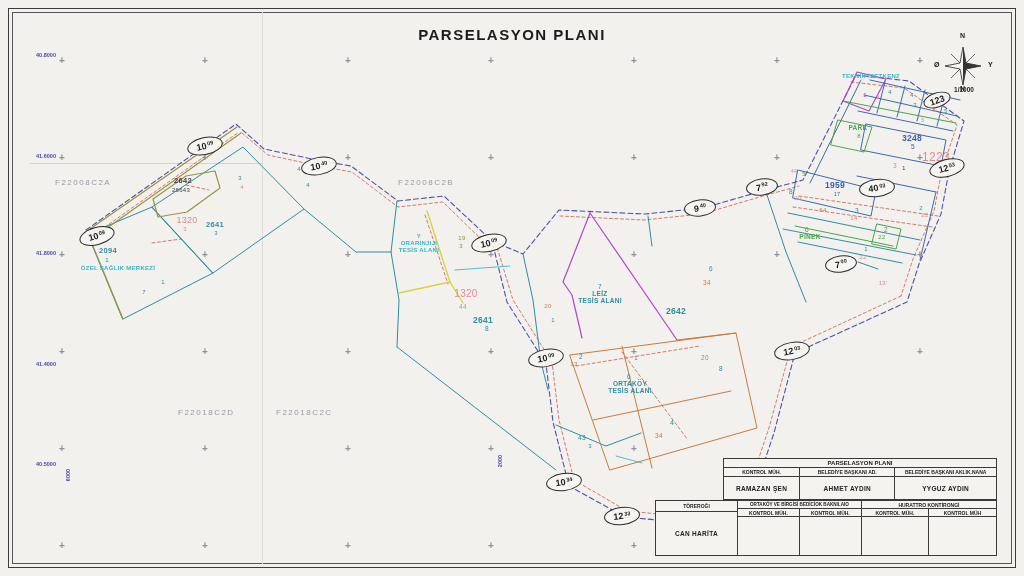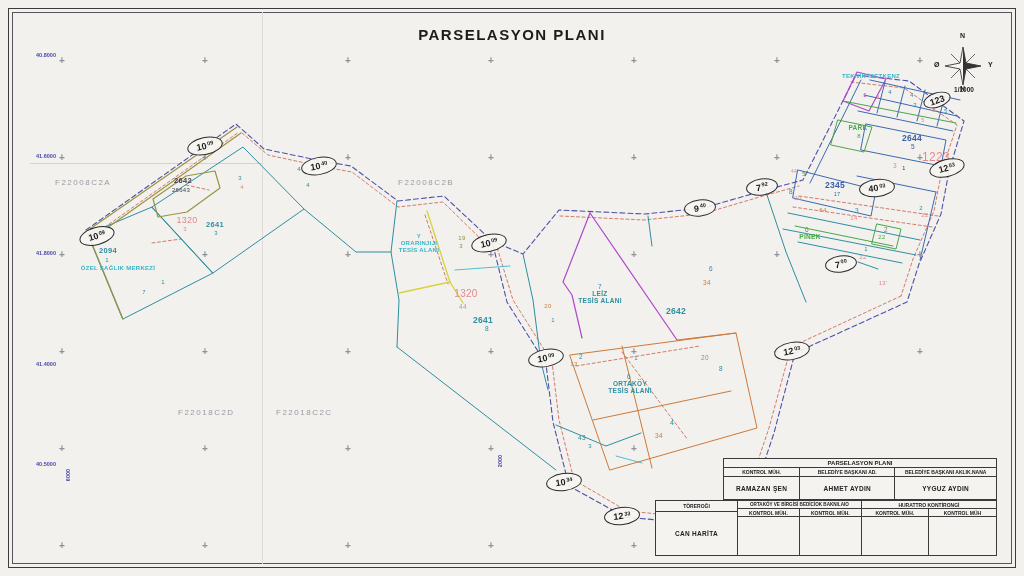--- a/index.html
+++ b/index.html
@@ -260,26 +260,26 @@
       <div class="map-label" style="color: rgb(176, 72, 200); font-size: 6px; position: absolute; left: 865px; top: 95px; transform: translate(-50%, -50%);">1</div>
       <div class="map-label" style="color: rgb(226, 137, 143); font-size: 5.5px; position: absolute; left: 878px; top: 98px; transform: translate(-50%, -50%);">3</div>
       <div class="map-label" style="color: rgb(45, 143, 160); font-size: 6px; position: absolute; left: 890px; top: 92px; transform: translate(-50%, -50%);">4</div>
       <div class="map-label" style="color: rgb(45, 143, 160); font-size: 5.5px; position: absolute; left: 912px; top: 96px; transform: translate(-50%, -50%);">4</div>
       <div class="map-label" style="color: rgb(45, 143, 160); font-size: 6px; position: absolute; left: 915px; top: 105px; transform: translate(-50%, -50%);">3</div>
       <div class="map-label" style="color: rgb(226, 137, 143); font-size: 5.5px; position: absolute; left: 934px; top: 111px; transform: translate(-50%, -50%);">8</div>
       <div class="map-label" style="color: rgb(45, 143, 160); font-size: 5.5px; position: absolute; left: 946px; top: 112px; transform: translate(-50%, -50%);">5</div>
       <div class="map-label" style="color: rgb(226, 137, 143); font-size: 5.5px; position: absolute; left: 923px; top: 121px; transform: translate(-50%, -50%);">5</div>
       <div class="map-label" style="color: rgb(74, 166, 74); font-size: 6.5px; font-weight: bold; position: absolute; left: 858px; top: 128px; transform: translate(-50%, -50%);">PARK</div>
       <div class="map-label" style="color: rgb(74, 166, 74); font-size: 6px; position: absolute; left: 859px; top: 136px; transform: translate(-50%, -50%);">8</div>
-      <div class="map-label" style="color: rgb(58, 95, 168); font-size: 8.5px; font-weight: bold; position: absolute; left: 912px; top: 138px; transform: translate(-50%, -50%);">2644</div>
+      <div class="map-label" style="color: rgb(58, 95, 168); font-size: 8.5px; font-weight: bold; position: absolute; left: 912px; top: 138px; transform: translate(-50%, -50%);">3248</div>
       <div class="map-label" style="color: rgb(58, 95, 168); font-size: 6.5px; position: absolute; left: 913px; top: 147px; transform: translate(-50%, -50%);">5</div>
       <div class="map-label" style="color: rgb(226, 137, 143); font-size: 12px; position: absolute; left: 936px; top: 157px; transform: translate(-50%, -50%);">1223</div>
       <div class="map-label" style="color: rgb(226, 137, 143); font-size: 6.5px; position: absolute; left: 895px; top: 166px; transform: translate(-50%, -50%);">3</div>
       <div class="map-label" style="color: rgb(58, 58, 74); font-size: 5.5px; position: absolute; left: 904px; top: 169px; transform: translate(-50%, -50%);">1</div>
-      <div class="map-label" style="color: rgb(58, 95, 168); font-size: 8.5px; font-weight: bold; position: absolute; left: 835px; top: 185px; transform: translate(-50%, -50%);">2345</div>
+      <div class="map-label" style="color: rgb(58, 95, 168); font-size: 8.5px; font-weight: bold; position: absolute; left: 835px; top: 185px; transform: translate(-50%, -50%);">1959</div>
       <div class="map-label" style="color: rgb(58, 95, 168); font-size: 5.5px; position: absolute; left: 837px; top: 195px; transform: translate(-50%, -50%);">17</div>
       <div class="map-label" style="color: rgb(45, 143, 160); font-size: 6.5px; position: absolute; left: 791px; top: 192px; transform: translate(-50%, -50%);">8</div>
       <div class="map-label" style="color: rgb(226, 137, 143); font-size: 6px; position: absolute; left: 798px; top: 198px; transform: translate(-50%, -50%);">20</div>
       <div class="map-label" style="color: rgb(226, 137, 143); font-size: 5px; position: absolute; left: 794px; top: 171px; transform: translate(-50%, -50%);">44</div>
       <div class="map-label" style="color: rgb(74, 166, 74); font-size: 5.5px; position: absolute; left: 804px; top: 175px; transform: translate(-50%, -50%);">5</div>
       <div class="map-label" style="color: rgb(204, 122, 58); font-size: 6px; position: absolute; left: 823px; top: 210px; transform: translate(-50%, -50%);">64</div>
       <div class="map-label" style="color: rgb(45, 143, 160); font-size: 6.5px; position: absolute; left: 857px; top: 211px; transform: translate(-50%, -50%);">3</div>
       <div class="map-label" style="color: rgb(226, 137, 143); font-size: 6px; position: absolute; left: 854px; top: 218px; transform: translate(-50%, -50%);">14</div>
       <div class="map-label" style="color: rgb(74, 166, 74); font-size: 6.5px; position: absolute; left: 807px; top: 230px; transform: translate(-50%, -50%);">6</div>
       <div class="map-label" style="color: rgb(74, 166, 74); font-size: 6.5px; font-weight: bold; position: absolute; left: 810px; top: 237px; transform: translate(-50%, -50%);">PINEK</div>

